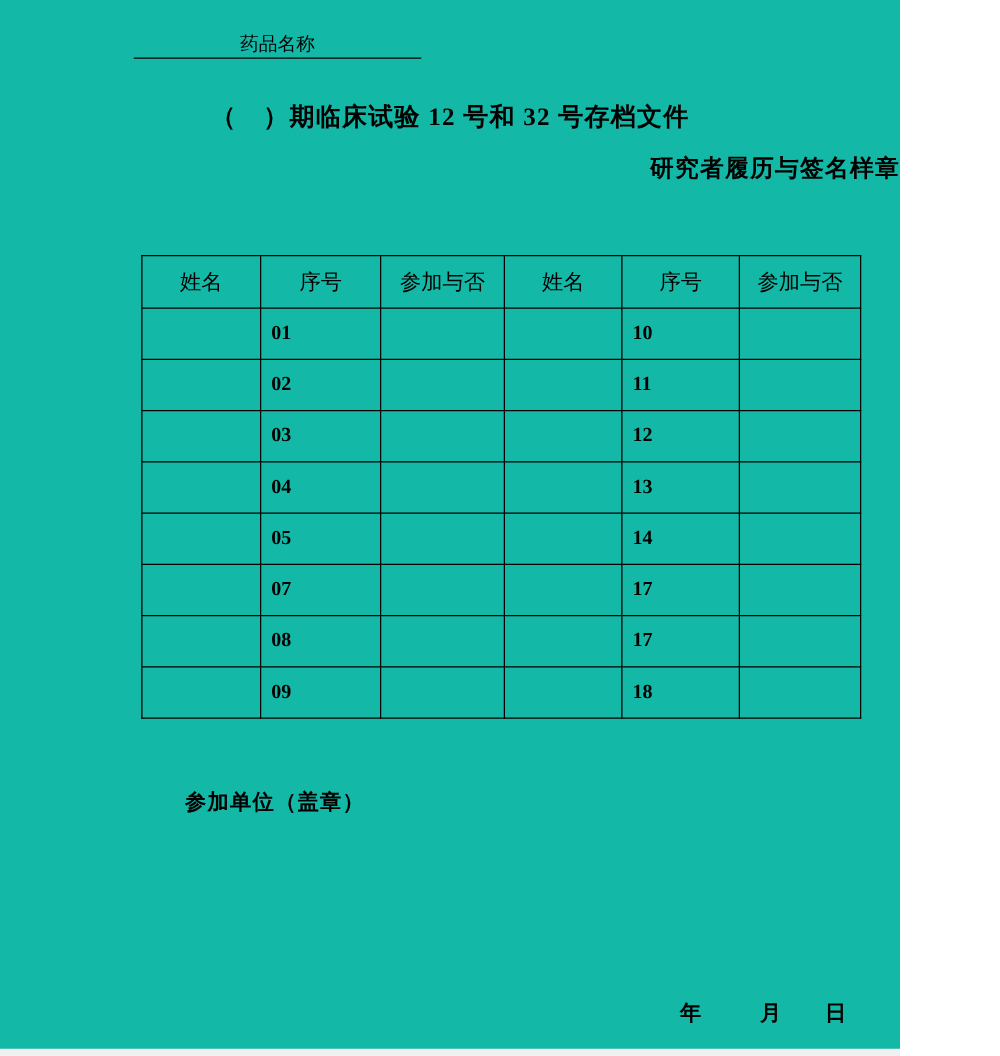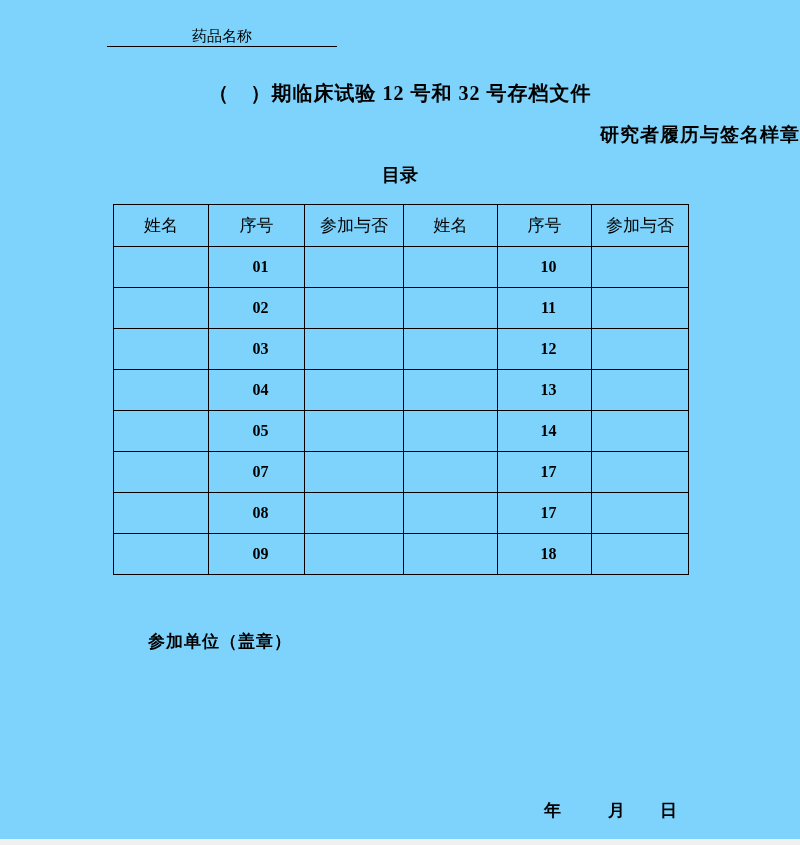--- a/index.html
+++ b/index.html
@@ -2,23 +2,23 @@
 <html><head>
 <meta charset="utf-8">
 <style>
   html, body {
     margin: 0;
     padding: 0;
     background: #ffffff;
   }
   .page {
     position: relative;
-    width: 800px;
+    width: 720px;
     height: 845px;
-    background: #7dd3fc;
+    background: #14b8a6;
     font-family: "Liberation Serif", "DejaVu Serif", serif;
     color: #000000;
     overflow: hidden;
   }
 
   
   .drug-name-line {
     position: absolute;
     left: 107px;
     top: 26px;
@@ -81,21 +81,21 @@
     font-size: 17px;
     font-weight: normal;
     text-align: center;
     vertical-align: middle;
     padding: 0;
   }
   table.toc-table td {
     height: 40px;
     font-size: 16px;
     font-weight: bold;
-    text-align: center;
+    text-align: left;
     vertical-align: middle;
     padding: 0 0 0 8px;
   }
 
   .unit-label {
     position: absolute;
     left: 120px;
     top: 630px;
     font-size: 17px;
     font-weight: bold;
@@ -129,21 +129,20 @@
 <div class="page">
 
   <div class="drug-name-line">
     <span>药品名称</span>
   </div>
 
   <div class="doc-title">（　）期临床试验 12 号和 32 号存档文件</div>
 
   <div class="doc-subtitle">研究者履历与签名样章</div>
 
-  <div class="toc-heading">目录</div>
 
   <table class="toc-table">
     <colgroup>
       <col style="width:95px">
       <col style="width:96px">
       <col style="width:99px">
       <col style="width:94px">
       <col style="width:94px">
       <col style="width:97px">
     </colgroup>

